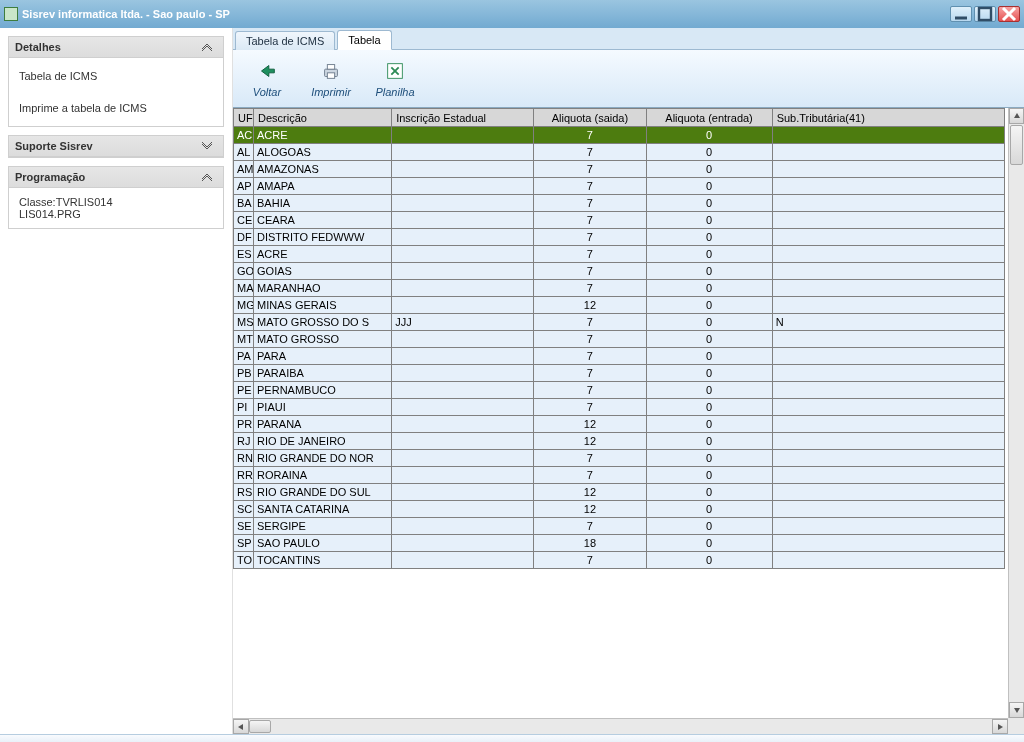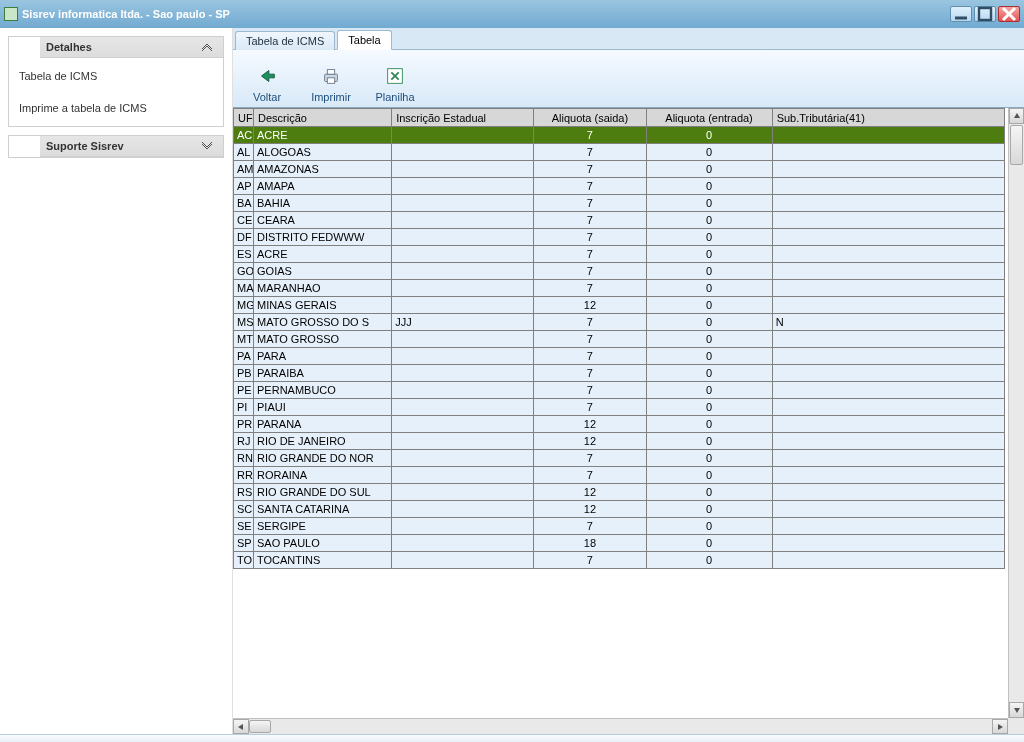--- a/index.html
+++ b/index.html
@@ -51,21 +51,20 @@
     margin-bottom:8px;
   }
   .panel-header {
     background: linear-gradient(#e6e6e6,#dcdcdc);
     padding:4px 6px;
     font-weight:bold;
     color:#333;
     display:flex; justify-content:space-between; align-items:center;
     border-bottom:1px solid #cfcfcf;
     cursor:pointer;
-    margin-left:31px;
   }
   .panel-body {
     background:#ffffff;
     padding:8px 10px;
     color:#333;
   }
   .panel-body .item { padding:4px 0; cursor:pointer;}
   .chev::after { content:""; display:inline-block; }
   .chev.up svg, .chev.down svg { width:14px; height:8px; }
   
@@ -100,23 +99,24 @@
     background:#ffffff;
     border-bottom:1px solid #ffffff;
     font-weight:normal;
     color:#000;
   }
   .toolbar {
     height:58px;
     background:linear-gradient(#f5faff,#d8e9f8);
     border-bottom:1px solid #8aa9c0;
     display:flex;
-    align-items:flex-start;
-    padding:12px 6px;
+    align-items:center;
+    padding:4px 6px;
     gap:8px;
+    font-style:italic;
   }
   .tbtn {
     width:56px; display:flex; flex-direction:column; align-items:center; gap:2px;
     color:#1d4e7a; cursor:pointer; padding:2px; border:1px solid transparent; border-radius:3px;
   }
   .tbtn .label { font-size:11px;}
   .tbtn svg { width:22px; height:22px; }
 
   
   .grid-wrap {
@@ -244,20 +244,35 @@
         <span>Suporte Sisrev</span>
         <span class="chev down">
           <svg viewBox="0 0 14 8">
               <polyline points="2,0 7,5 12,0" fill="none" stroke="#555" stroke-width="1"></polyline>
               <polyline points="2,2 7,7 12,2" fill="none" stroke="#555" stroke-width="1"></polyline>
             </svg>
         </span>
       </div>
     </div>
 
+    <div class="panel">
+      <div class="panel-header">
+        <span>Programação</span>
+        <span class="chev up">
+          <svg viewBox="0 0 14 8">
+              <polyline points="2,6 7,1 12,6" fill="none" stroke="#555" stroke-width="1"></polyline>
+              <polyline points="2,8 7,3 12,8" fill="none" stroke="#555" stroke-width="1"></polyline>
+            </svg>
+        </span>
+      </div>
+      <div class="panel-body">
+        <div>Classe:TVRLIS014</div>
+        <div>LIS014.PRG</div>
+      </div>
+    </div>
   </div>
 
   <div class="content">
     <div class="tabs">
       <div class="tab">Tabela de ICMS</div>
       <div class="tab active">Tabela</div>
     </div>
 
     <div class="toolbar">
       <div class="tbtn">

